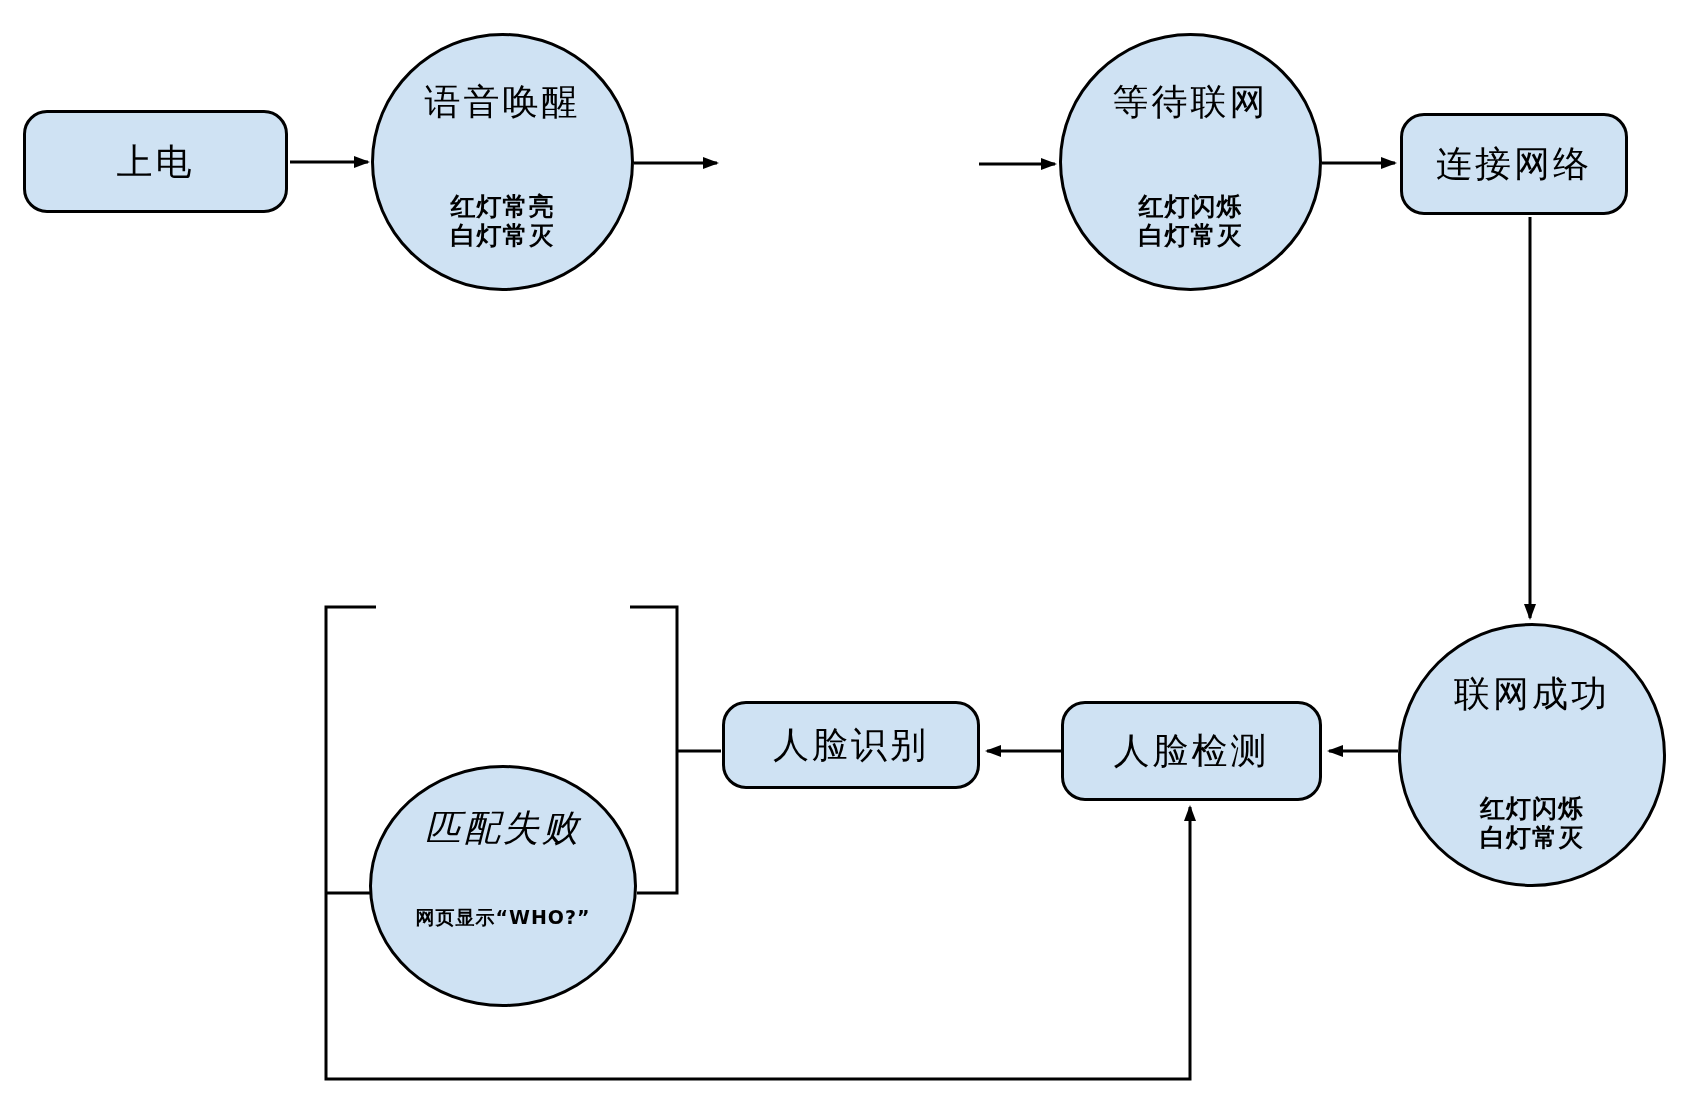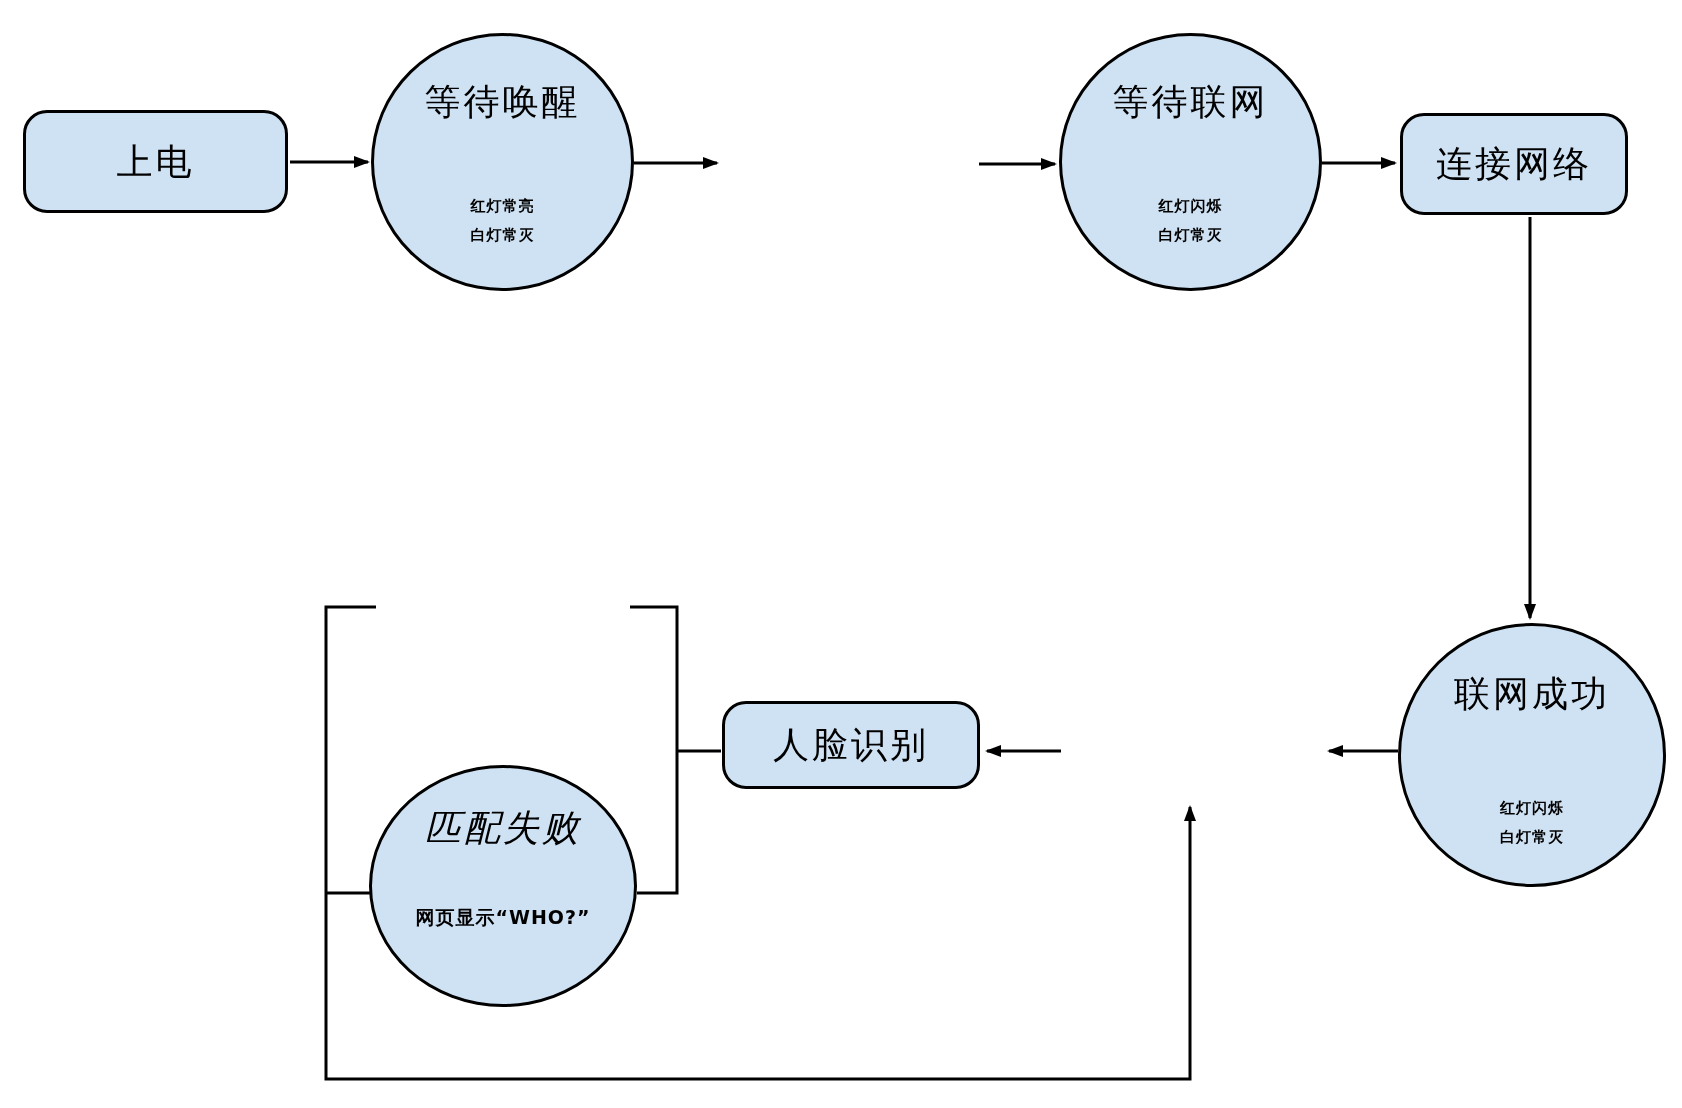--- a/index.html
+++ b/index.html
@@ -55,21 +55,21 @@
     left:0;right:0;
     text-align:center;
     font-size:36px;
     letter-spacing:3px;
     line-height:1;
   }
   .ellipse-sub{
     position:absolute;
     left:0;right:0;
     text-align:center;
-    font-size:15px;
+    font-size:25px;
     font-weight:bold;
     letter-spacing:1px;
     line-height:29px;
     white-space:nowrap;
   }
   .ellipse-sub.small{
     font-size:19px;
     line-height:27px;
   }
 </style>
@@ -100,21 +100,21 @@
 
     <path d="M376,607 L326,607 L326,1079 L1190,1079 L1190,808 L1190,807" marker-end="url(#arrow)"></path>
     <path d="M326,893 L370,893"></path>
   </svg>
 
   <div class="node-rect" style="left:23px; top:110px; width:265px; height:103px;">
     <span>上电</span>
   </div>
 
   <div class="node-ellipse" style="left:371px; top:33px; width:263px; height:258px;">
-    <div class="ellipse-title" style="top:48px;">等待唤醒</div>
+    <div class="ellipse-title" style="top:48px;">语音唤醒</div>
     <div class="ellipse-sub" style="top:156px;">
       <div>红灯常亮</div>
       <div>白灯常灭</div>
     </div>
   </div>
 
 
   <div class="node-ellipse" style="left:1059px; top:33px; width:263px; height:258px;">
     <div class="ellipse-title" style="top:48px;">等待联网</div>
     <div class="ellipse-sub" style="top:156px;">
@@ -128,20 +128,23 @@
   </div>
 
   <div class="node-ellipse" style="left:1398px; top:623px; width:268px; height:264px;">
     <div class="ellipse-title" style="top:50px;">联网成功</div>
     <div class="ellipse-sub" style="top:168px;">
       <div>红灯闪烁</div>
       <div>白灯常灭</div>
     </div>
   </div>
 
+  <div class="node-rect" style="left:1061px; top:701px; width:261px; height:100px;">
+    <span>人脸检测</span>
+  </div>
 
   <div class="node-rect" style="left:722px; top:701px; width:258px; height:88px;">
     <span>人脸识别</span>
   </div>
 
 
   <div class="node-ellipse" style="left:369px; top:765px; width:268px; height:242px;">
     <div class="ellipse-title" style="top:42px;font-style:italic;">匹配失败</div>
     <div class="ellipse-sub small" style="top:136px;">
       <div>网页显示“WHO?”</div>

